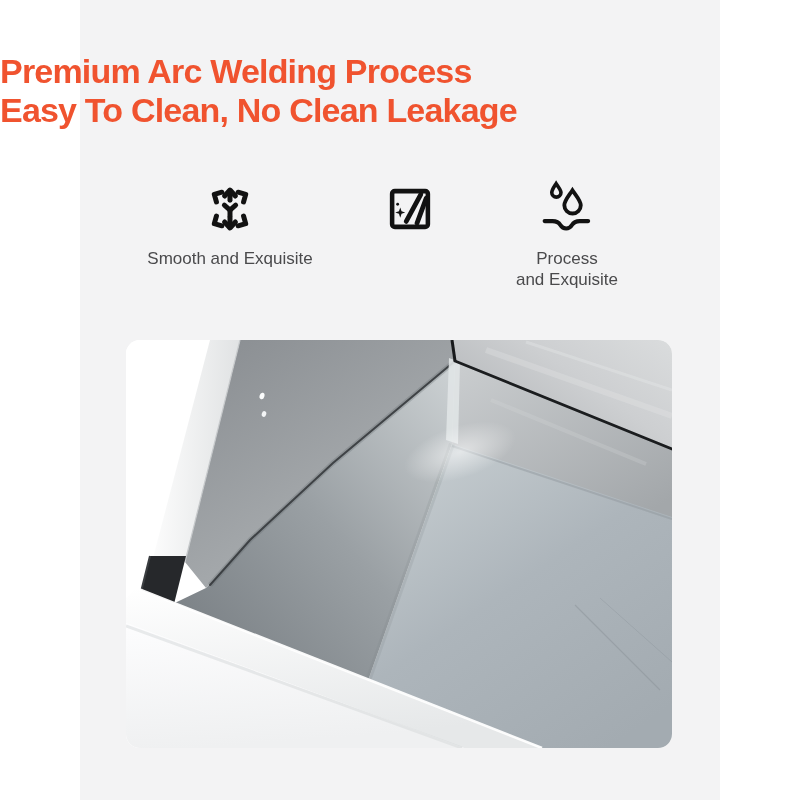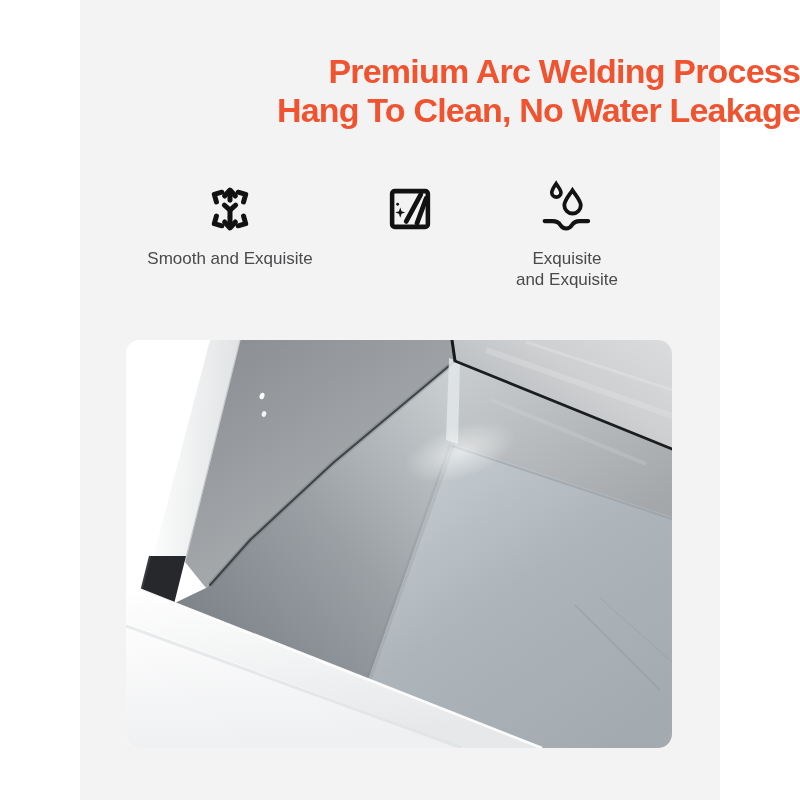--- a/index.html
+++ b/index.html
@@ -6,21 +6,21 @@
   body{
     width:800px;height:800px;position:relative;overflow:hidden;
     background:#ffffff;
     font-family:"Liberation Sans", sans-serif;
   }
   .content-panel{
     position:absolute;left:80px;top:0;width:640px;height:800px;
     background:#f3f3f4;
   }
   .title-block{
-    position:absolute;left:0;top:52px;width:800px;text-align:right;
+    position:absolute;left:0;top:52px;width:800px;text-align:left;
     color:#f0532f;font-weight:800;font-size:34px;line-height:39px;
     letter-spacing:-0.8px;
   }
   .features-row{position:absolute;top:177px;left:0;width:800px;height:130px;}
   .feature-col{position:absolute;display:flex;flex-direction:column;}
   .feature-col.c1{left:140px;width:180px;}
   .feature-col.c2{left:322px;width:176px;}
   .feature-col.c3{left:487px;width:160px;}
   .icon-box{height:58px;display:flex;align-items:flex-end;justify-content:center;}
   .caption{
@@ -33,21 +33,21 @@
   }
   svg{display:block;}
 </style>
 </head>
 <body>
 
 <div class="content-panel"></div>
 
 <div class="title-block">
   <div>Premium Arc Welding Process</div>
-  <div>Hang To Clean, No Water Leakage</div>
+  <div>Easy To Clean, No Clean Leakage</div>
 </div>
 
 <div class="features-row">
 
   <div class="feature-col c1">
     <div class="icon-box">
       <svg width="52" height="52" viewBox="0 0 48 48" fill="none" stroke="#121212" stroke-width="4.6" stroke-linecap="round" stroke-linejoin="round">
         <path d="M24 16 V8"></path>
           <path d="M19 12 L24 6.5 L29 12"></path>
         <path d="M24 32 V40"></path>
@@ -82,21 +82,21 @@
 
   <div class="feature-col c3">
     <div class="icon-box">
       <svg width="58" height="58" viewBox="0 0 48 48" fill="none">
         <path d="M15 5.5 C13 8.6 11.4 10.8 11.4 12.9 a3.8 3.8 0 0 0 7.6 0 C19 10.8 17 8.6 15 5.5 Z" stroke="#121212" stroke-width="3"></path>
         <path d="M28.5 11 C25 16.2 21.8 19.6 21.8 23.4 a6.8 6.8 0 0 0 13.6 0 C35.4 19.6 32 16.2 28.5 11 Z" stroke="#121212" stroke-width="3.2"></path>
         <path d="M5.5 36.5 h6.5 q4.6 0 6.5 3.2 q1.8 2.9 4.8 2.9 q3 0 4.8 -2.9 q1.9 -3.2 6.5 -3.2 h6.9" stroke="#121212" stroke-width="3.4" stroke-linecap="round"></path>
       </svg>
     </div>
     <div class="caption">
-      <div>Exquisite</div>
+      <div>Process</div>
       <div>and Exquisite</div>
     </div>
   </div>
 
 </div>
 
 <div class="photo-card">
   <svg width="546" height="408" viewBox="0 0 546 408">
     <defs>
       <linearGradient id="gBackTop" x1="0" y1="0.7" x2="1" y2="0">

